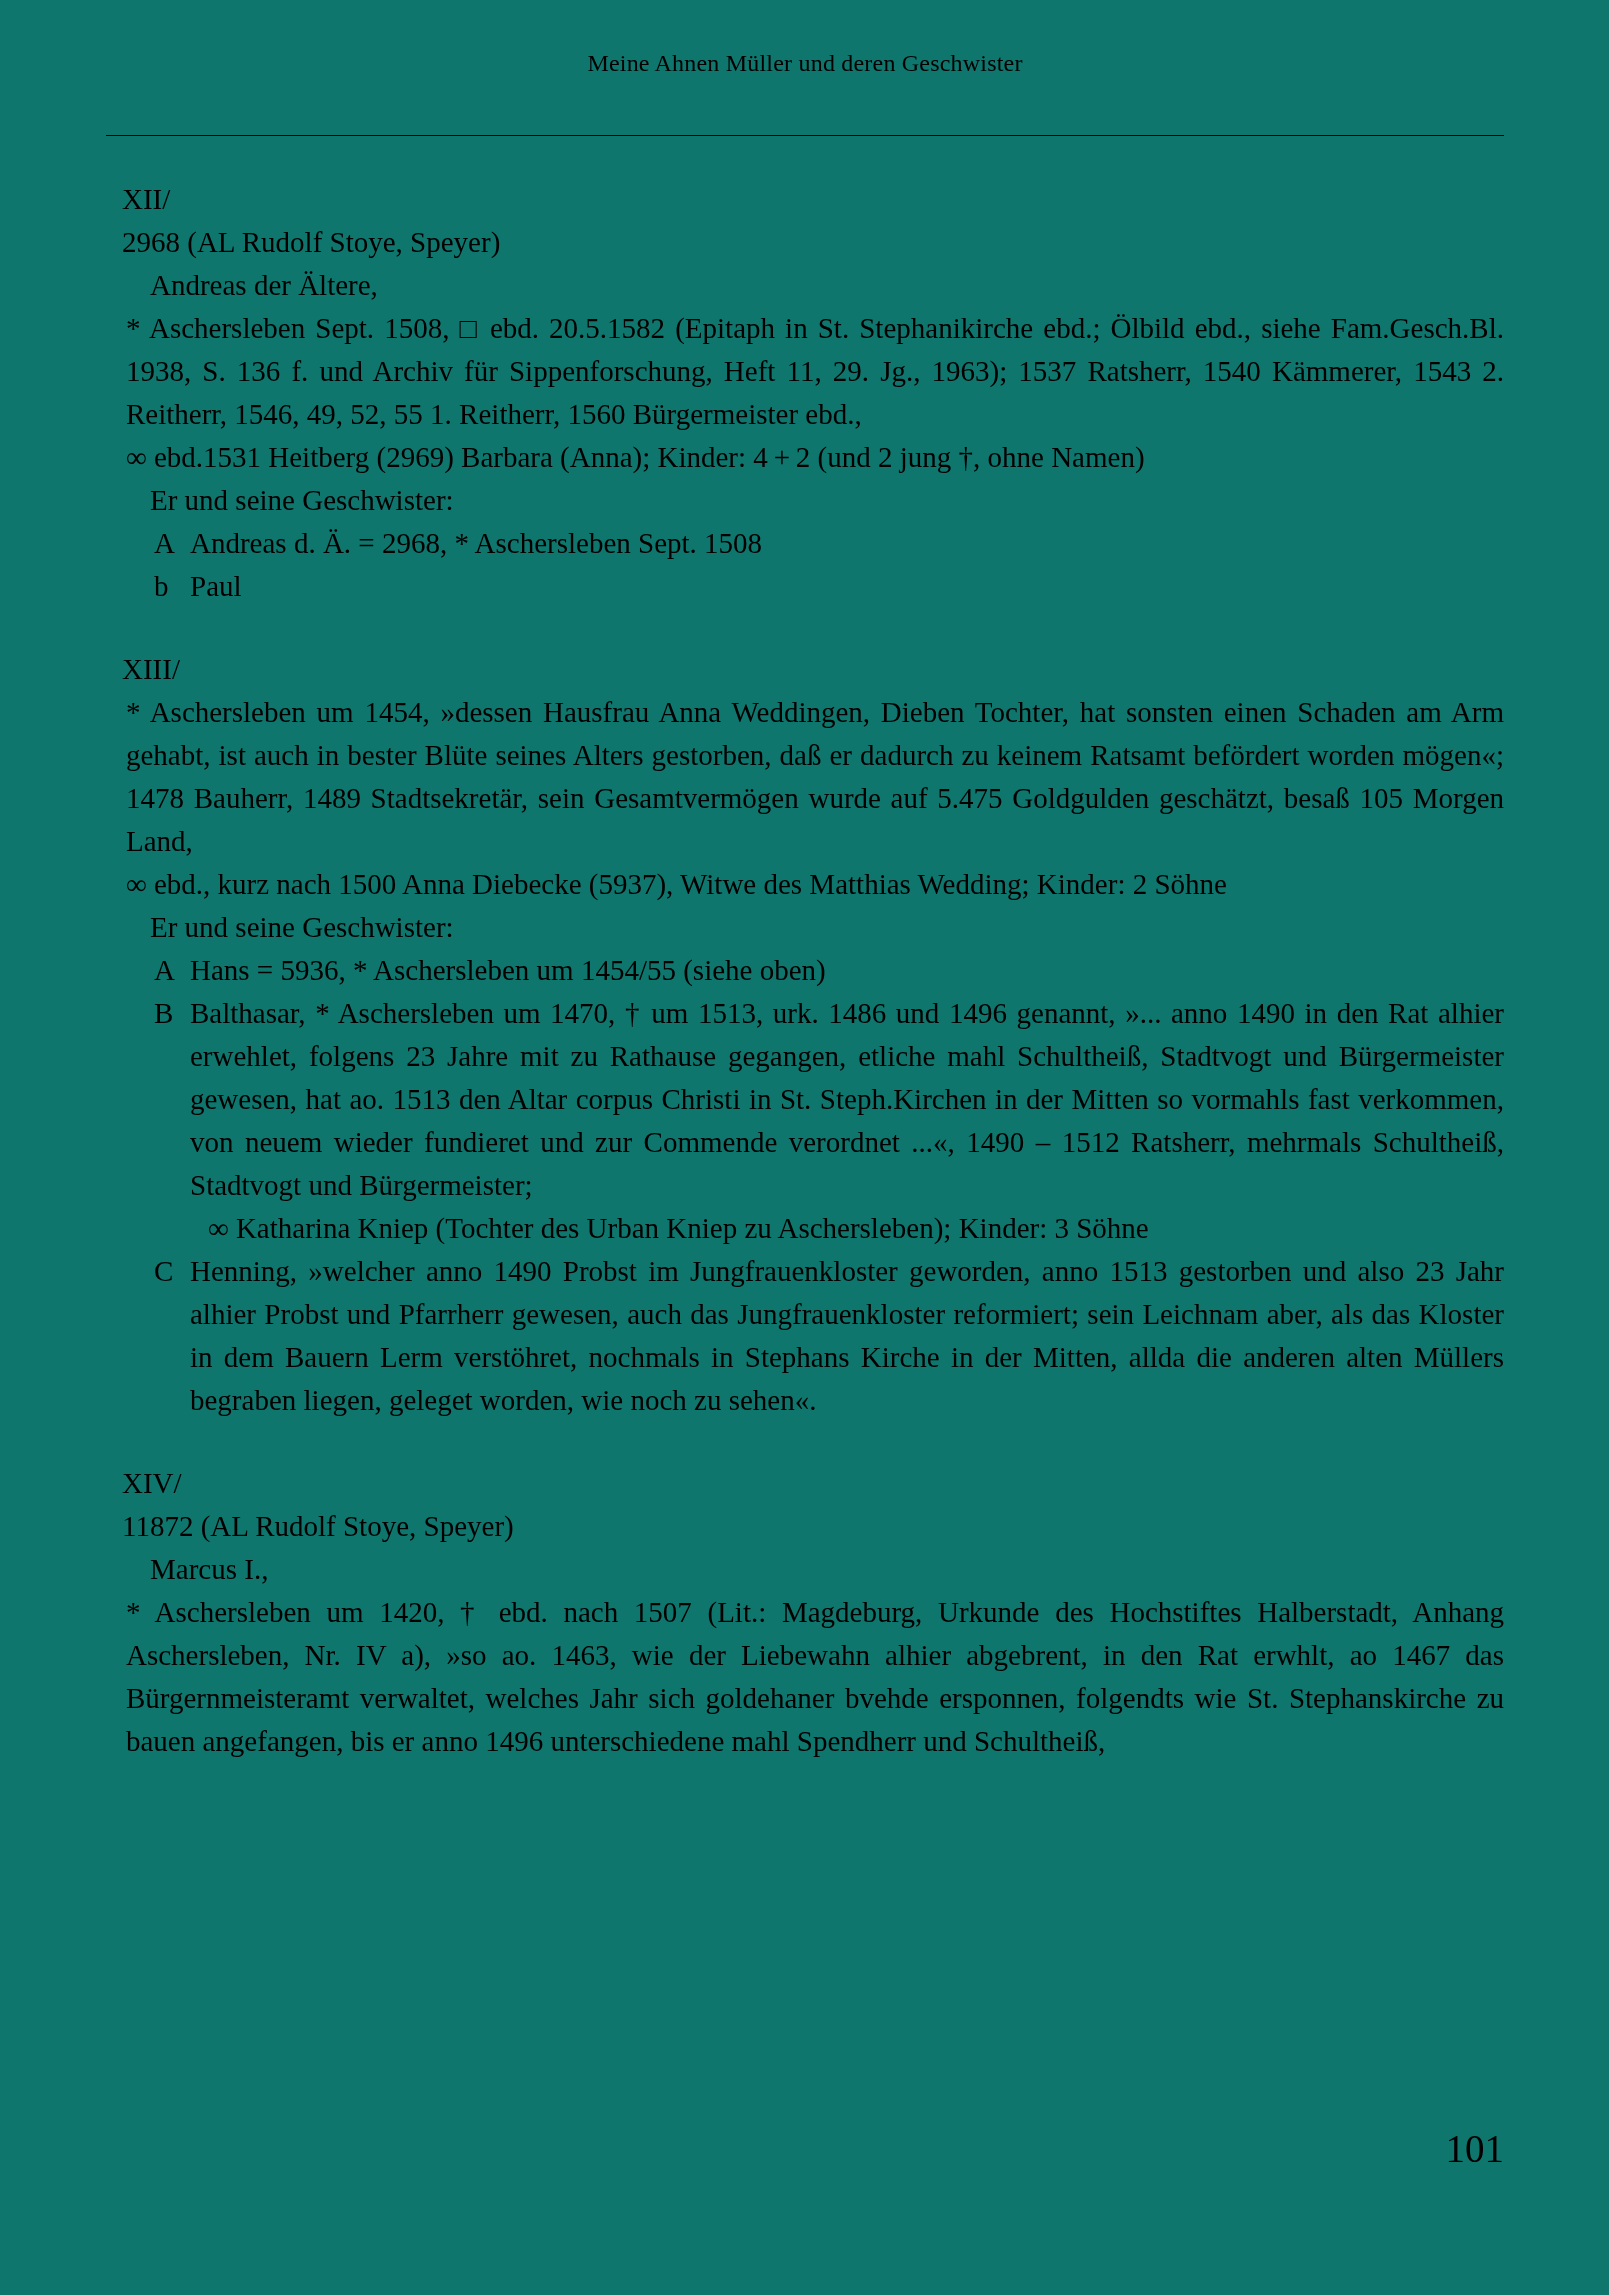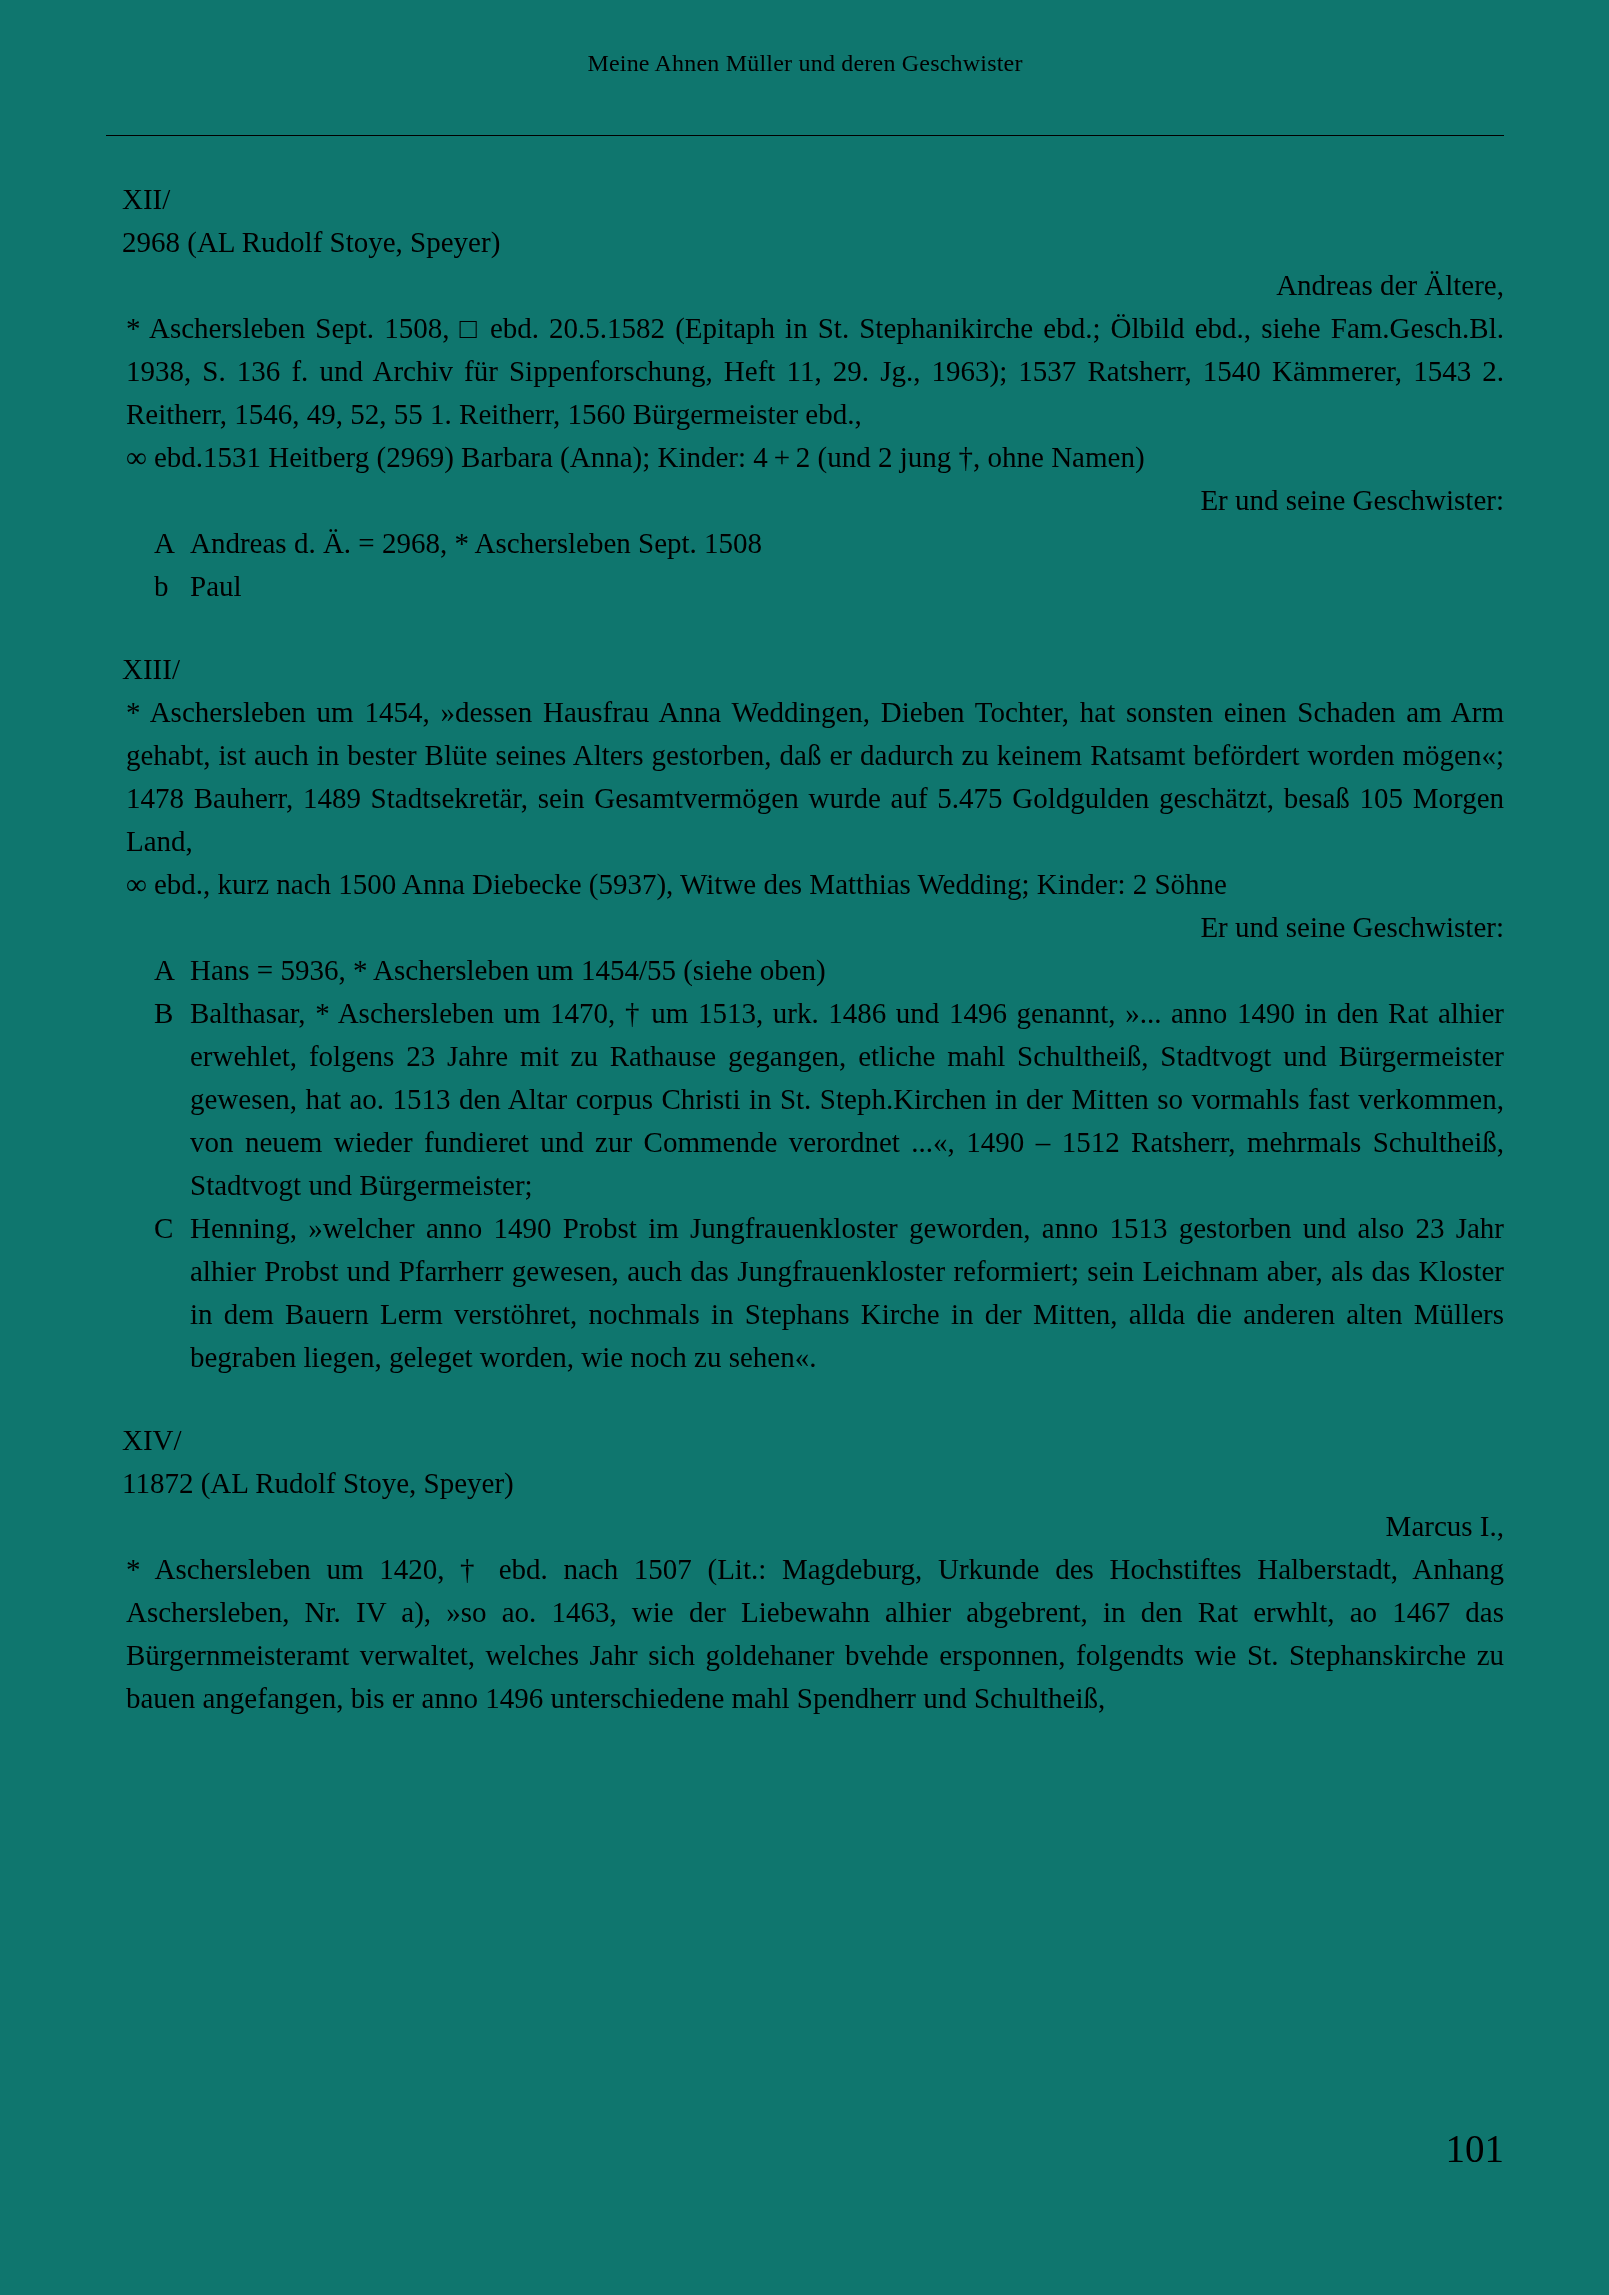--- a/index.html
+++ b/index.html
@@ -53,21 +53,21 @@
     margin-top: 40px;
   }
   .line {
     font-size: 29px;
     line-height: 43px;
     white-space: pre-wrap;
   }
   
   .flush { margin-left: 16px; }
   
-  .indent { margin-left: 44px; text-align: right; }
+  .indent { margin-left: 44px; }
   
   .para {
     margin-left: 20px;
     font-size: 29px;
     line-height: 43px;
     text-align: justify;
     text-align-last: left;
   }
   
   .sib {
@@ -134,20 +134,21 @@
 
       <div class="sib">
         <span class="sib-letter">A</span>
         <span class="sib-body nojust">Hans = 5936, * Aschersleben um 1454/55 (siehe oben)</span>
       </div>
 
       <div class="sib">
         <span class="sib-letter">B</span>
         <span class="sib-body">
           <span>Balthasar, * Aschersleben um 1470, † um 1513, urk. 1486 und 1496 genannt, »... anno 1490 in den Rat alhier erwehlet, folgens 23 Jahre mit zu Rathause gegangen, etliche mahl Schultheiß, Stadtvogt und Bürgermeister gewesen, hat ao. 1513 den Altar corpus Christi in St. Steph.Kirchen in der Mitten so vormahls fast verkommen, von neuem wieder fundieret und zur Commende verordnet ...«, 1490 – 1512 Ratsherr, mehrmals Schultheiß, Stadtvogt und Bürgermeister;</span>
+          <span class="sub-line" style="display:block">∞ Katharina Kniep (Tochter des Urban Kniep zu Aschersleben); Kinder: 3 Söhne</span>
         </span>
       </div>
 
       <div class="sib">
         <span class="sib-letter">C</span>
         <span class="sib-body">Henning, »welcher anno 1490 Probst im Jungfrauenkloster geworden, anno 1513 gestorben und also 23 Jahr alhier Probst und Pfarrherr gewesen, auch das Jungfrauenkloster reformiert; sein Leichnam aber, als das Kloster in dem Bauern Lerm verstöhret, nochmals in Stephans Kirche in der Mitten, allda die anderen alten Müllers begraben liegen, geleget worden, wie noch zu sehen«.</span>
       </div>
     </div>
 
     <div class="block">

